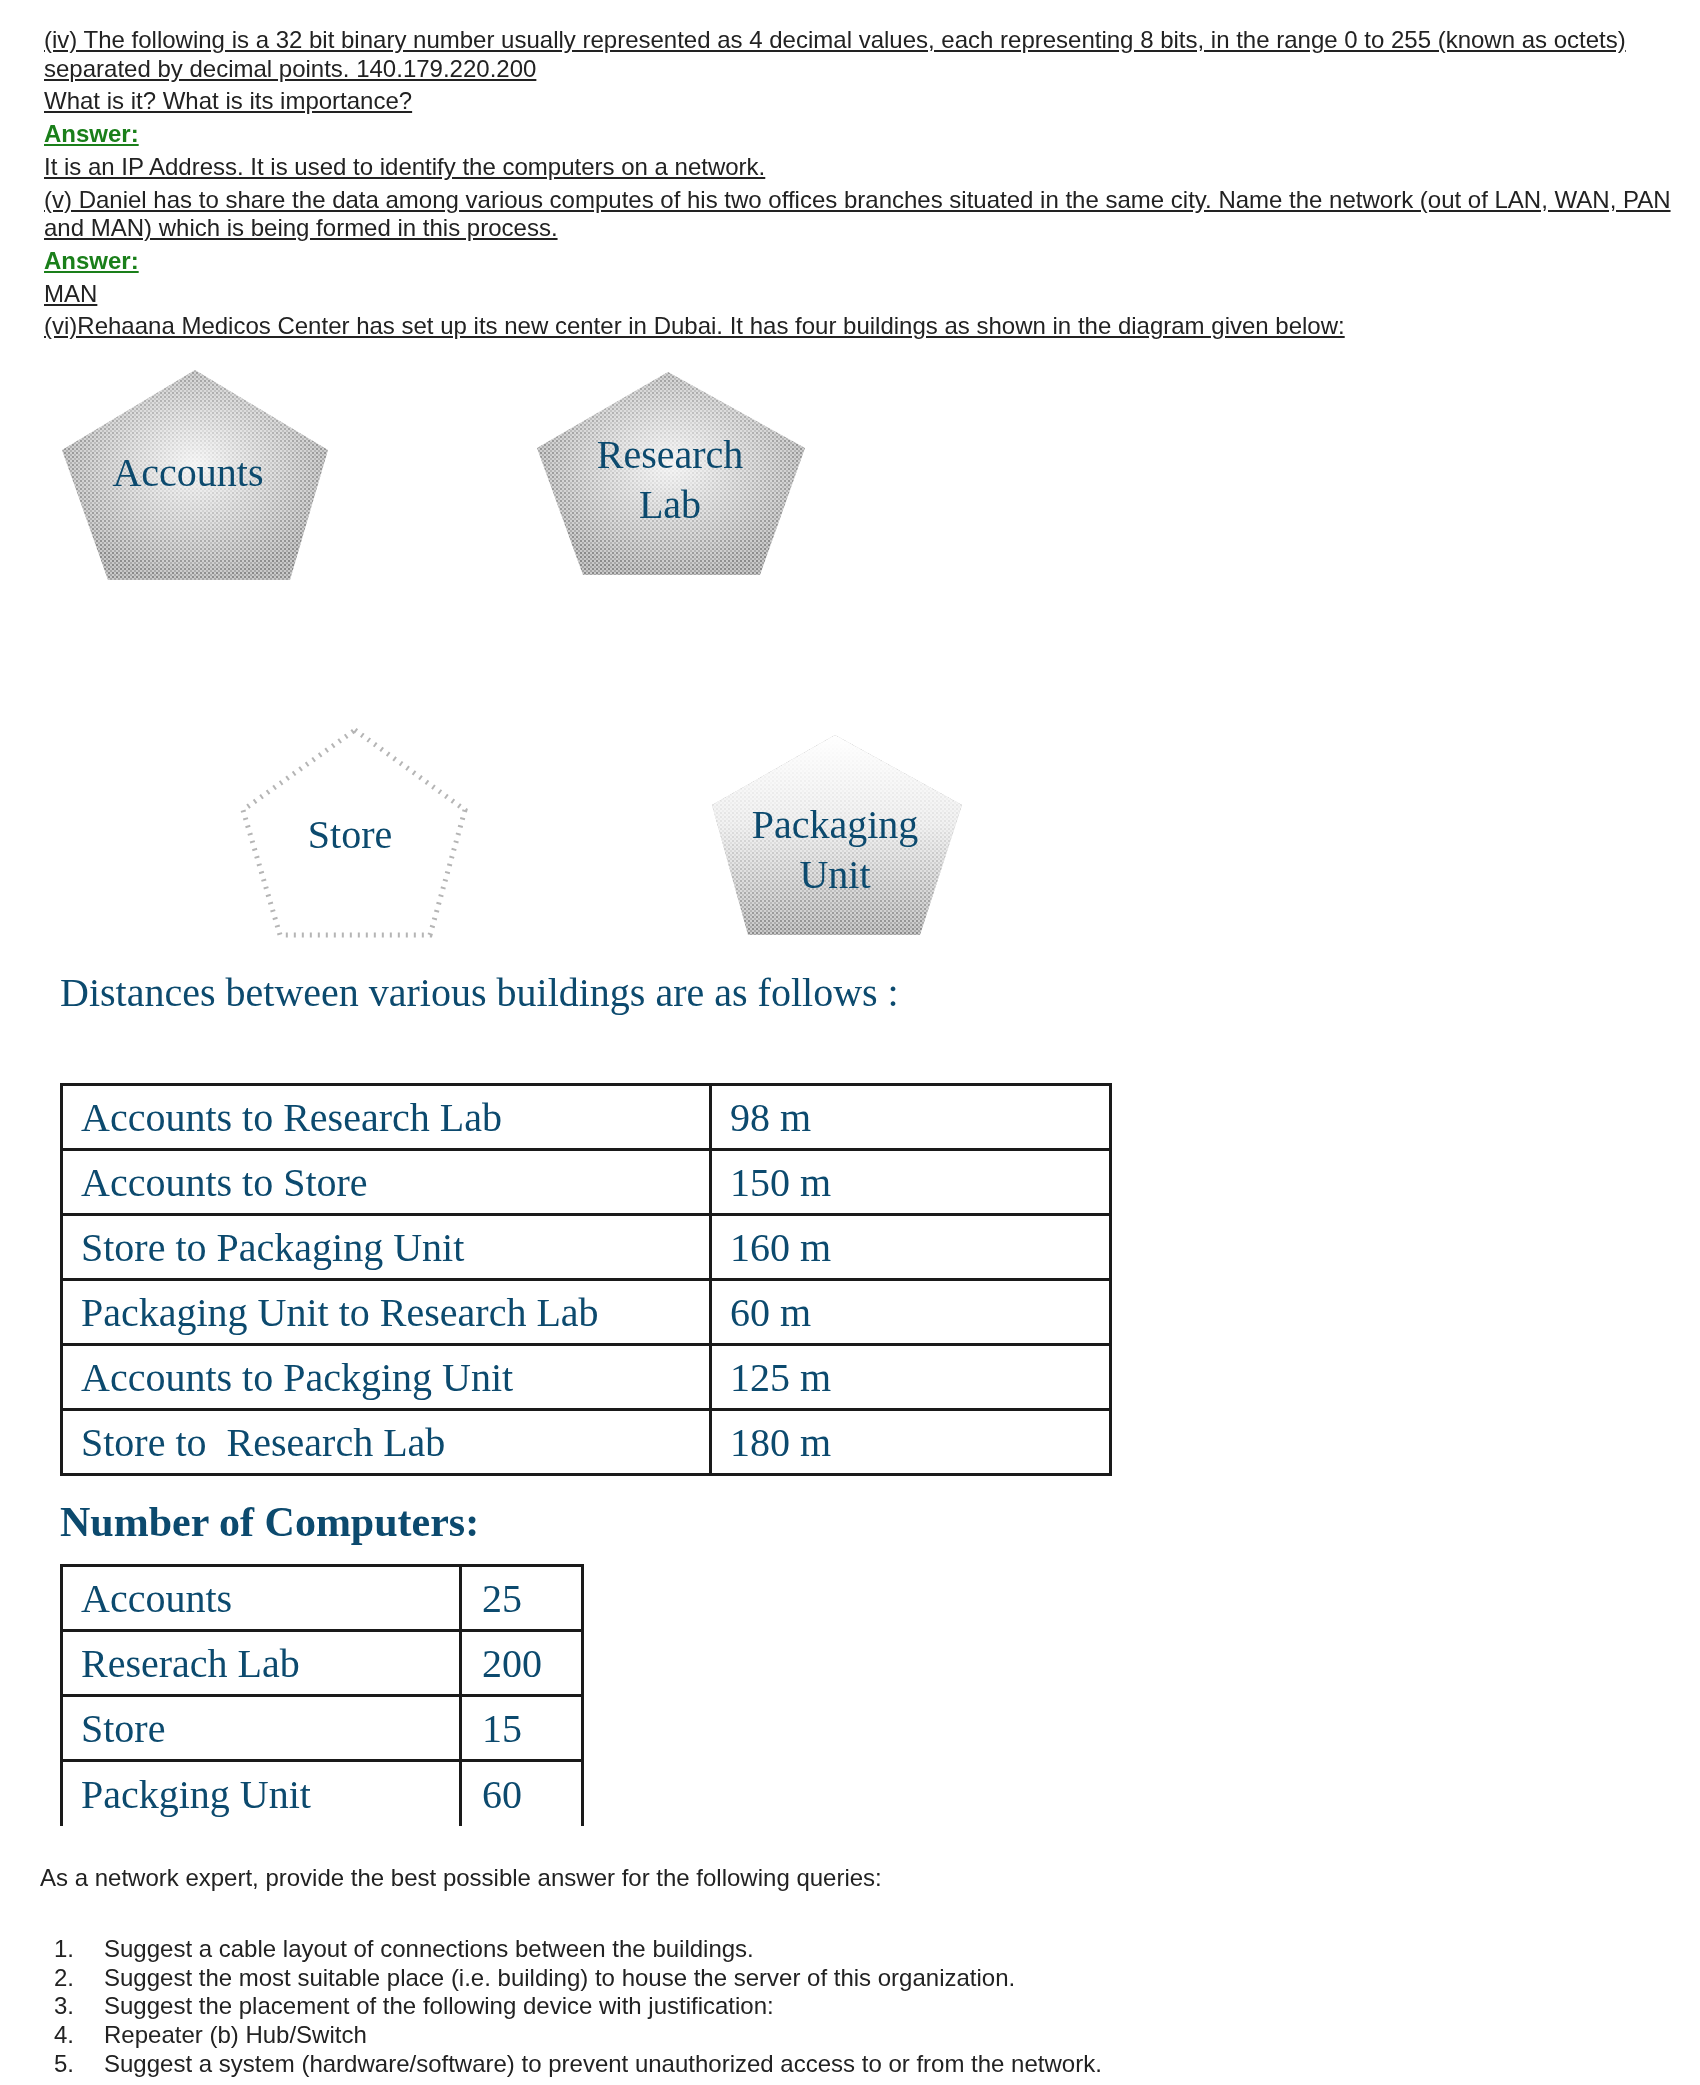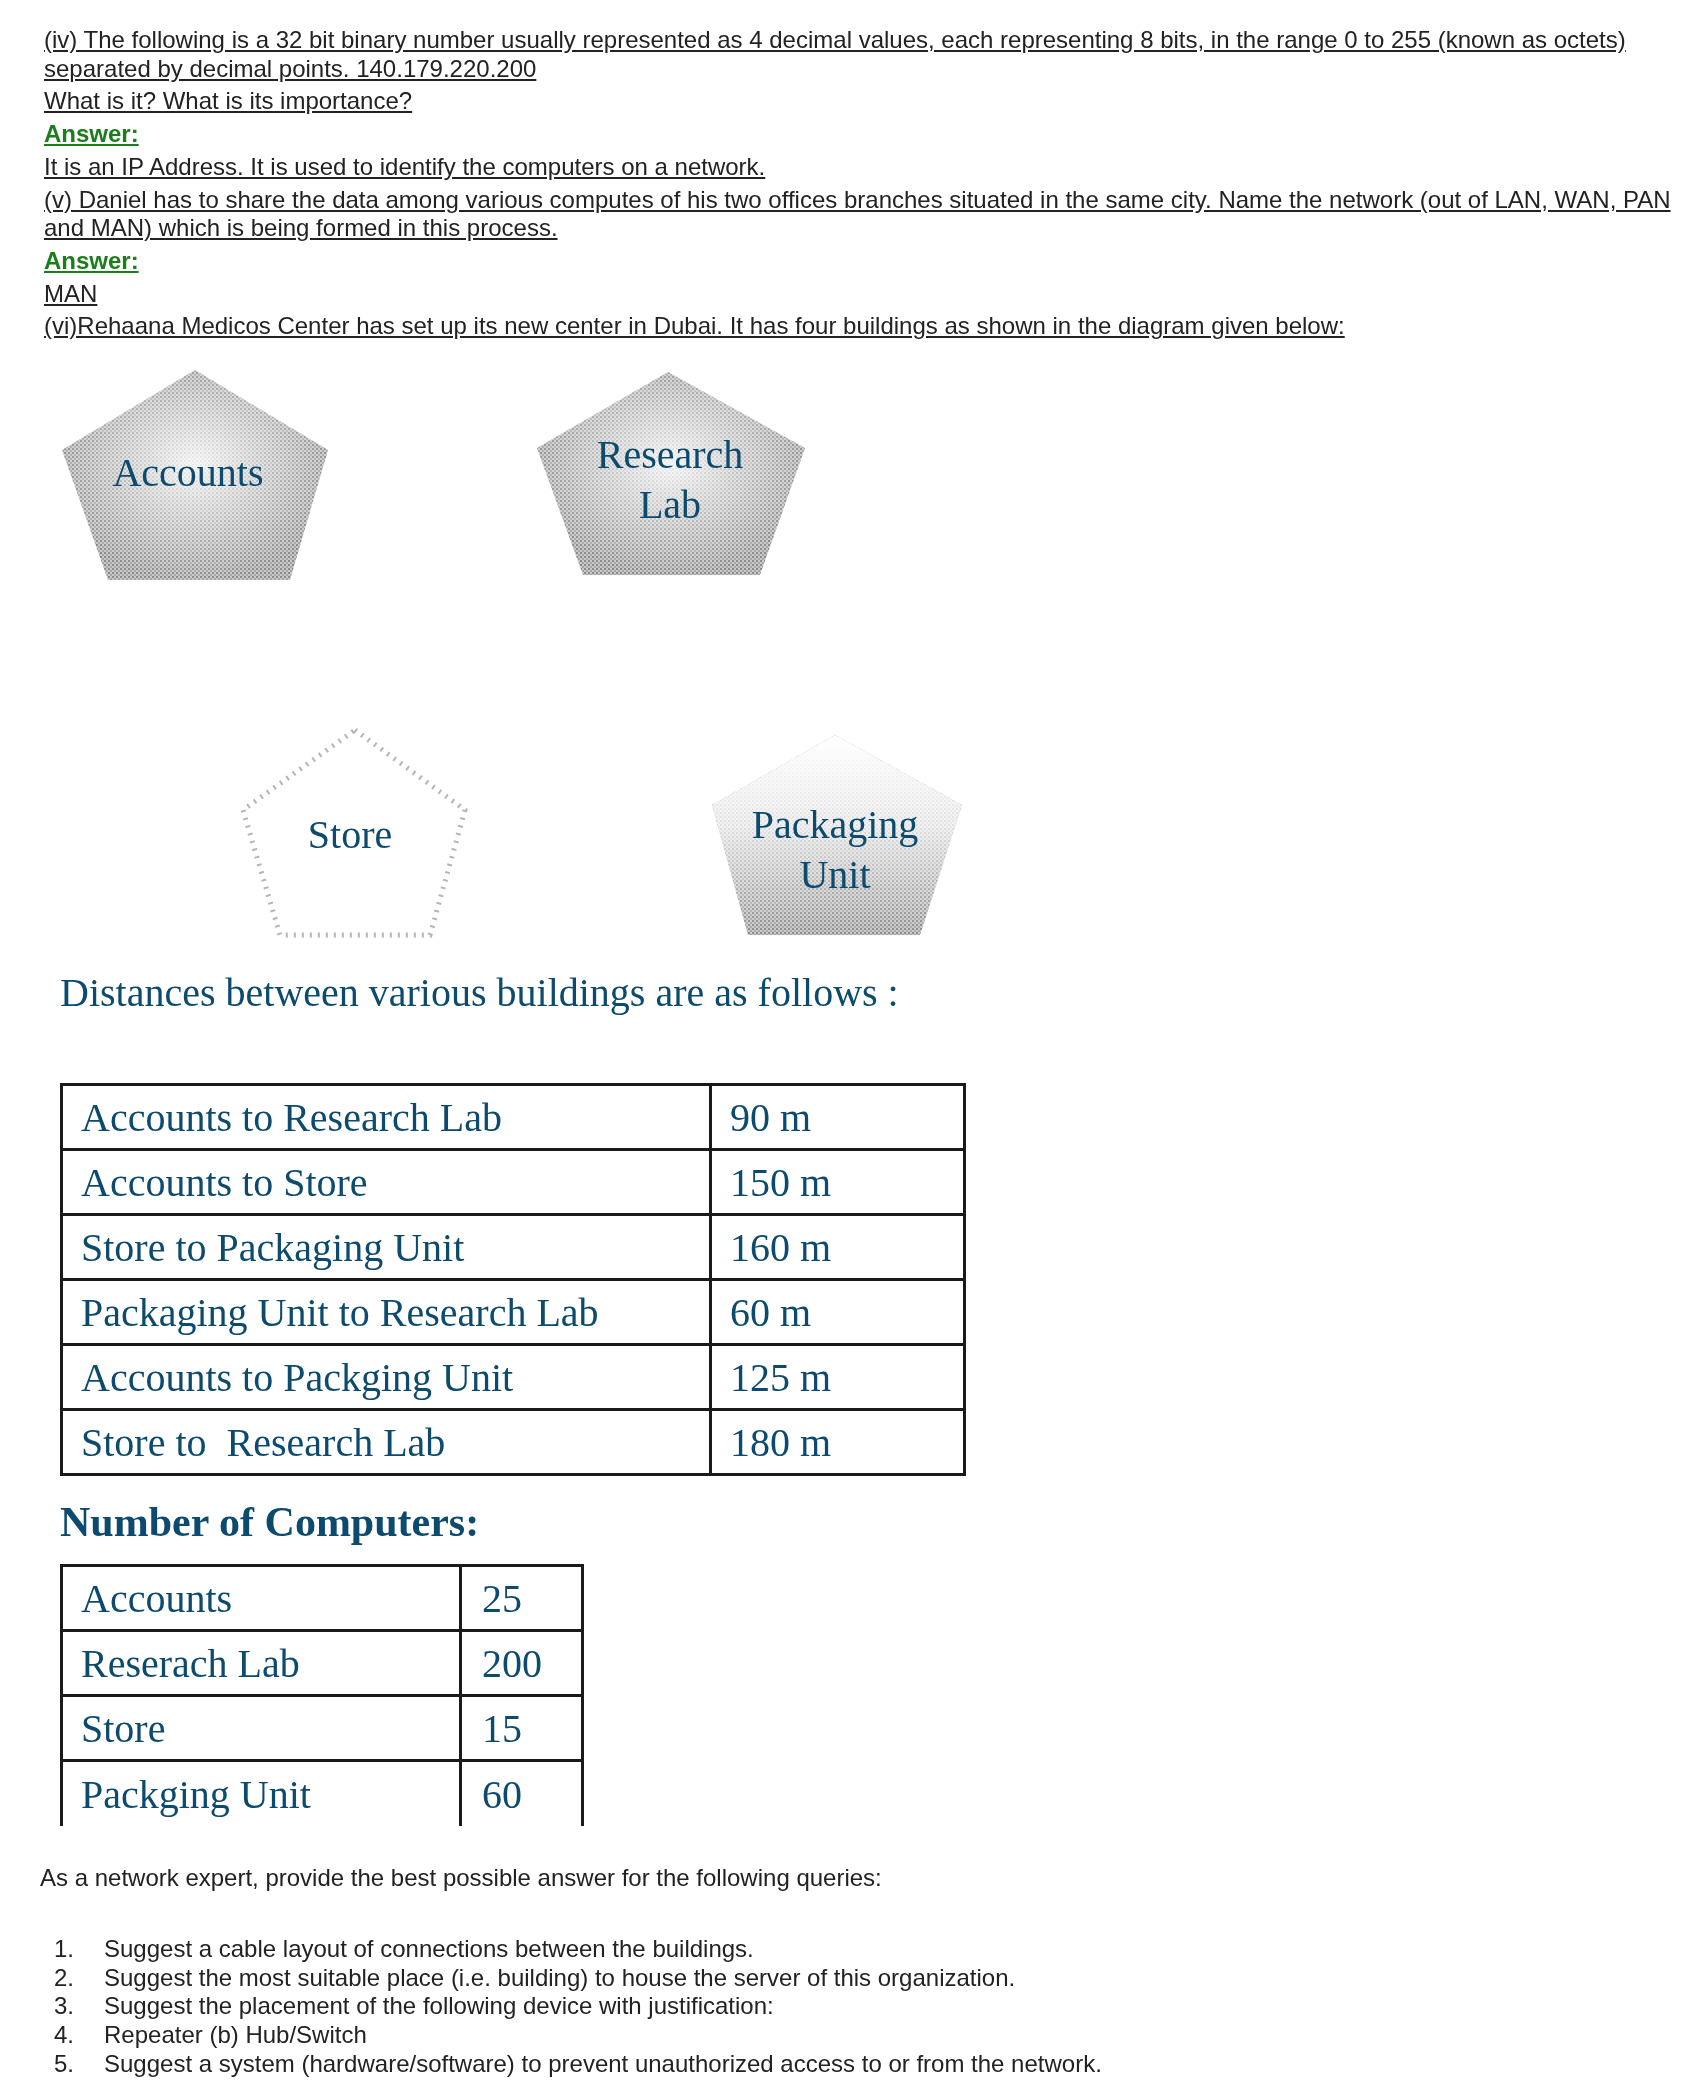--- a/index.html
+++ b/index.html
@@ -8,21 +8,21 @@
   .serif { font-family: "Liberation Serif", "DejaVu Serif", serif; color: #0c4a6e; }
   .top-text { position: absolute; left: 40px; top: 22px; width: 1640px; line-height: 28.7px; }
   .top-text p { margin: 4px; text-decoration: underline; }
   .answer-label { color: #1a7f1a; font-weight: bold; }
   .diagram { position: absolute; left: 0; top: 340px; width: 1000px; height: 620px; }
   .diagram svg { position: absolute; left: 0; top: 0; }
   .bld-label { position: absolute; font-size: 40px; text-align: center; line-height: 50px; transform: translateX(-50%); white-space: nowrap; }
   .intro { position: absolute; left: 60px; top: 968px; width: 905px; font-size: 40px; line-height: 50px; text-align: justify; text-align-last: left; }
   table.grid { position: absolute; border-collapse: collapse; font-size: 40px; }
   table.grid td { border: 3px solid #1a1a1a; padding: 0 0 0 18px; height: 62px; vertical-align: middle; }
-  #dist-table { left: 60px; top: 1083px; width: 906px; border-radius: 24px; }
+  #dist-table { left: 60px; top: 1083px; width: 1052px; border-radius: 24px; }
   #dist-table td.dist-name { width: 628px; }
   #comp-table { left: 60px; top: 1564px; width: 524px; }
   #comp-table td.comp-name { width: 378px; }
   #comp-table td.comp-val { padding-left: 20px; }
   #comp-table tr:last-child td { border-bottom: none; height: 64px; }
   .comp-heading { position: absolute; left: 60px; top: 1494px; font-size: 42px; font-weight: bold; line-height: 56px; }
   .queries-intro { position: absolute; left: 40px; top: 1864px; }
   .queries { position: absolute; left: 40px; top: 1935px; margin: 0; padding: 0; list-style: none; line-height: 28.7px; }
   .queries li { position: relative; padding-left: 64px; }
   .queries .num { position: absolute; left: 14px; }
@@ -95,21 +95,21 @@
     <div>Unit</div>
   </div>
 </div>
 
 <div class="intro serif">Distances between various buildings are as follows :</div>
 
 <table class="grid serif" id="dist-table">
   <tbody>
     <tr>
       <td class="dist-name">Accounts to Research Lab</td>
-      <td>90 m</td>
+      <td>98 m</td>
     </tr>
     <tr>
       <td class="dist-name">Accounts to Store</td>
       <td>150 m</td>
     </tr>
     <tr>
       <td class="dist-name">Store to Packaging Unit</td>
       <td>160 m</td>
     </tr>
     <tr>

